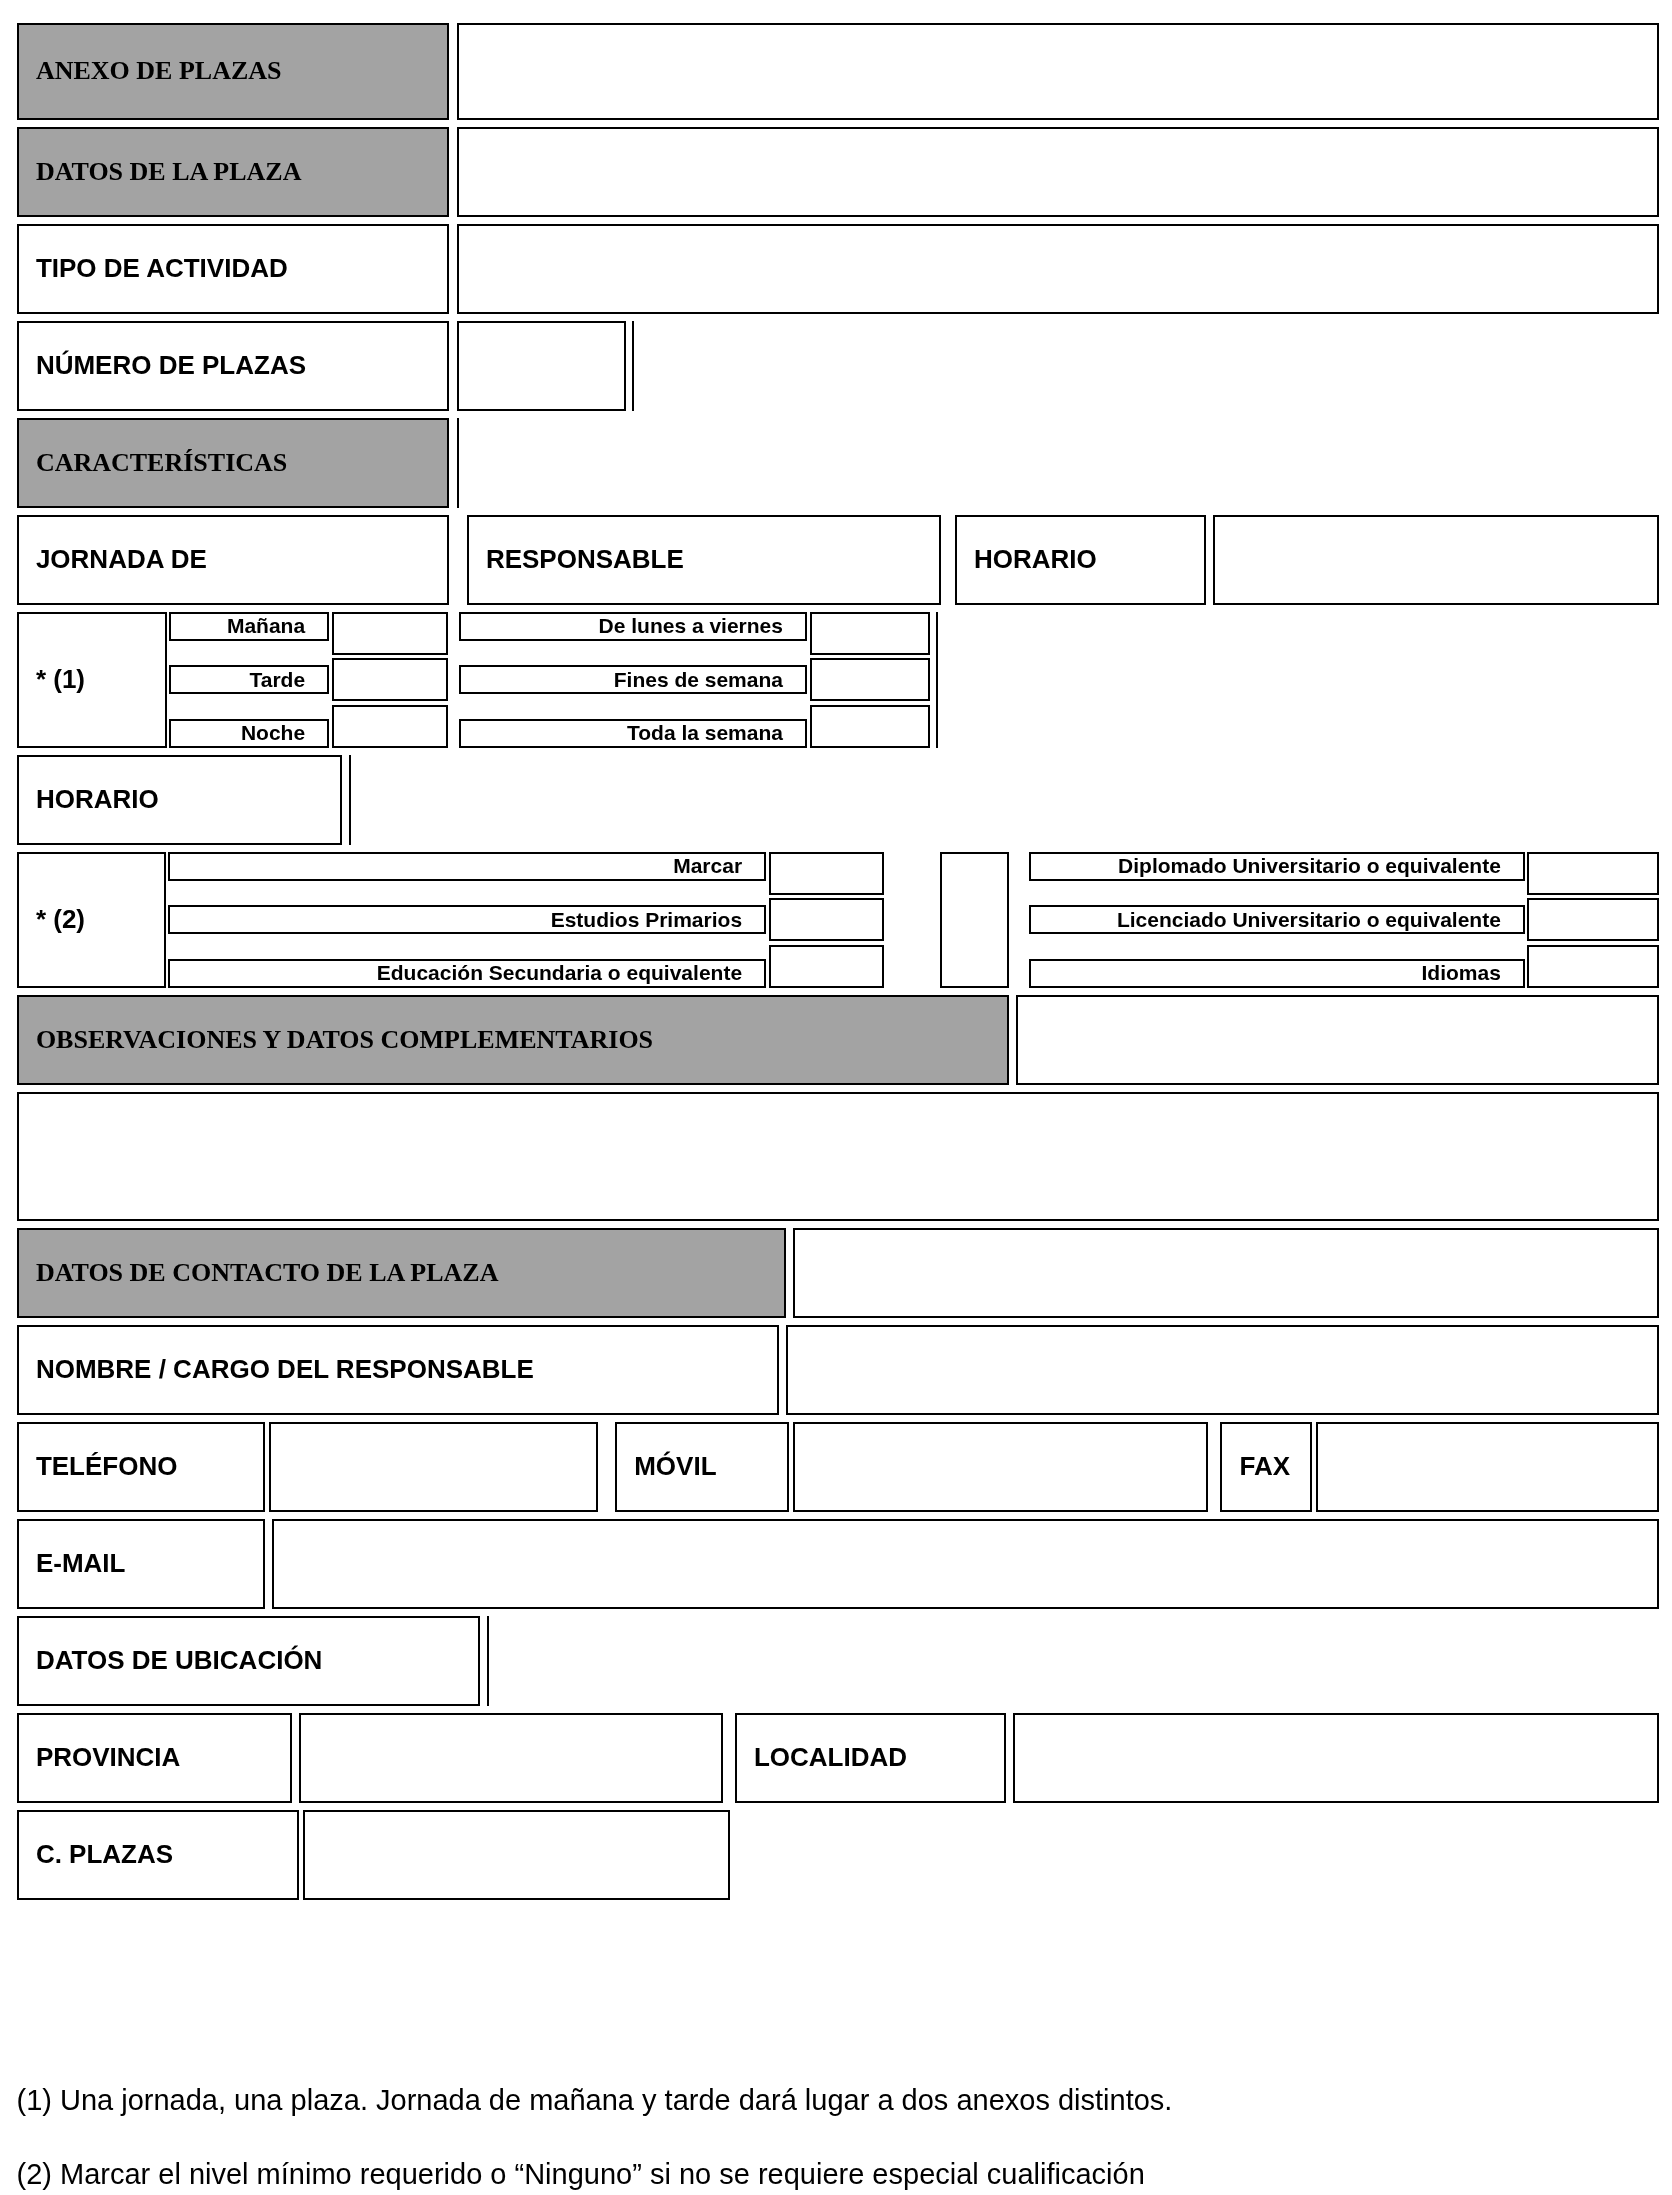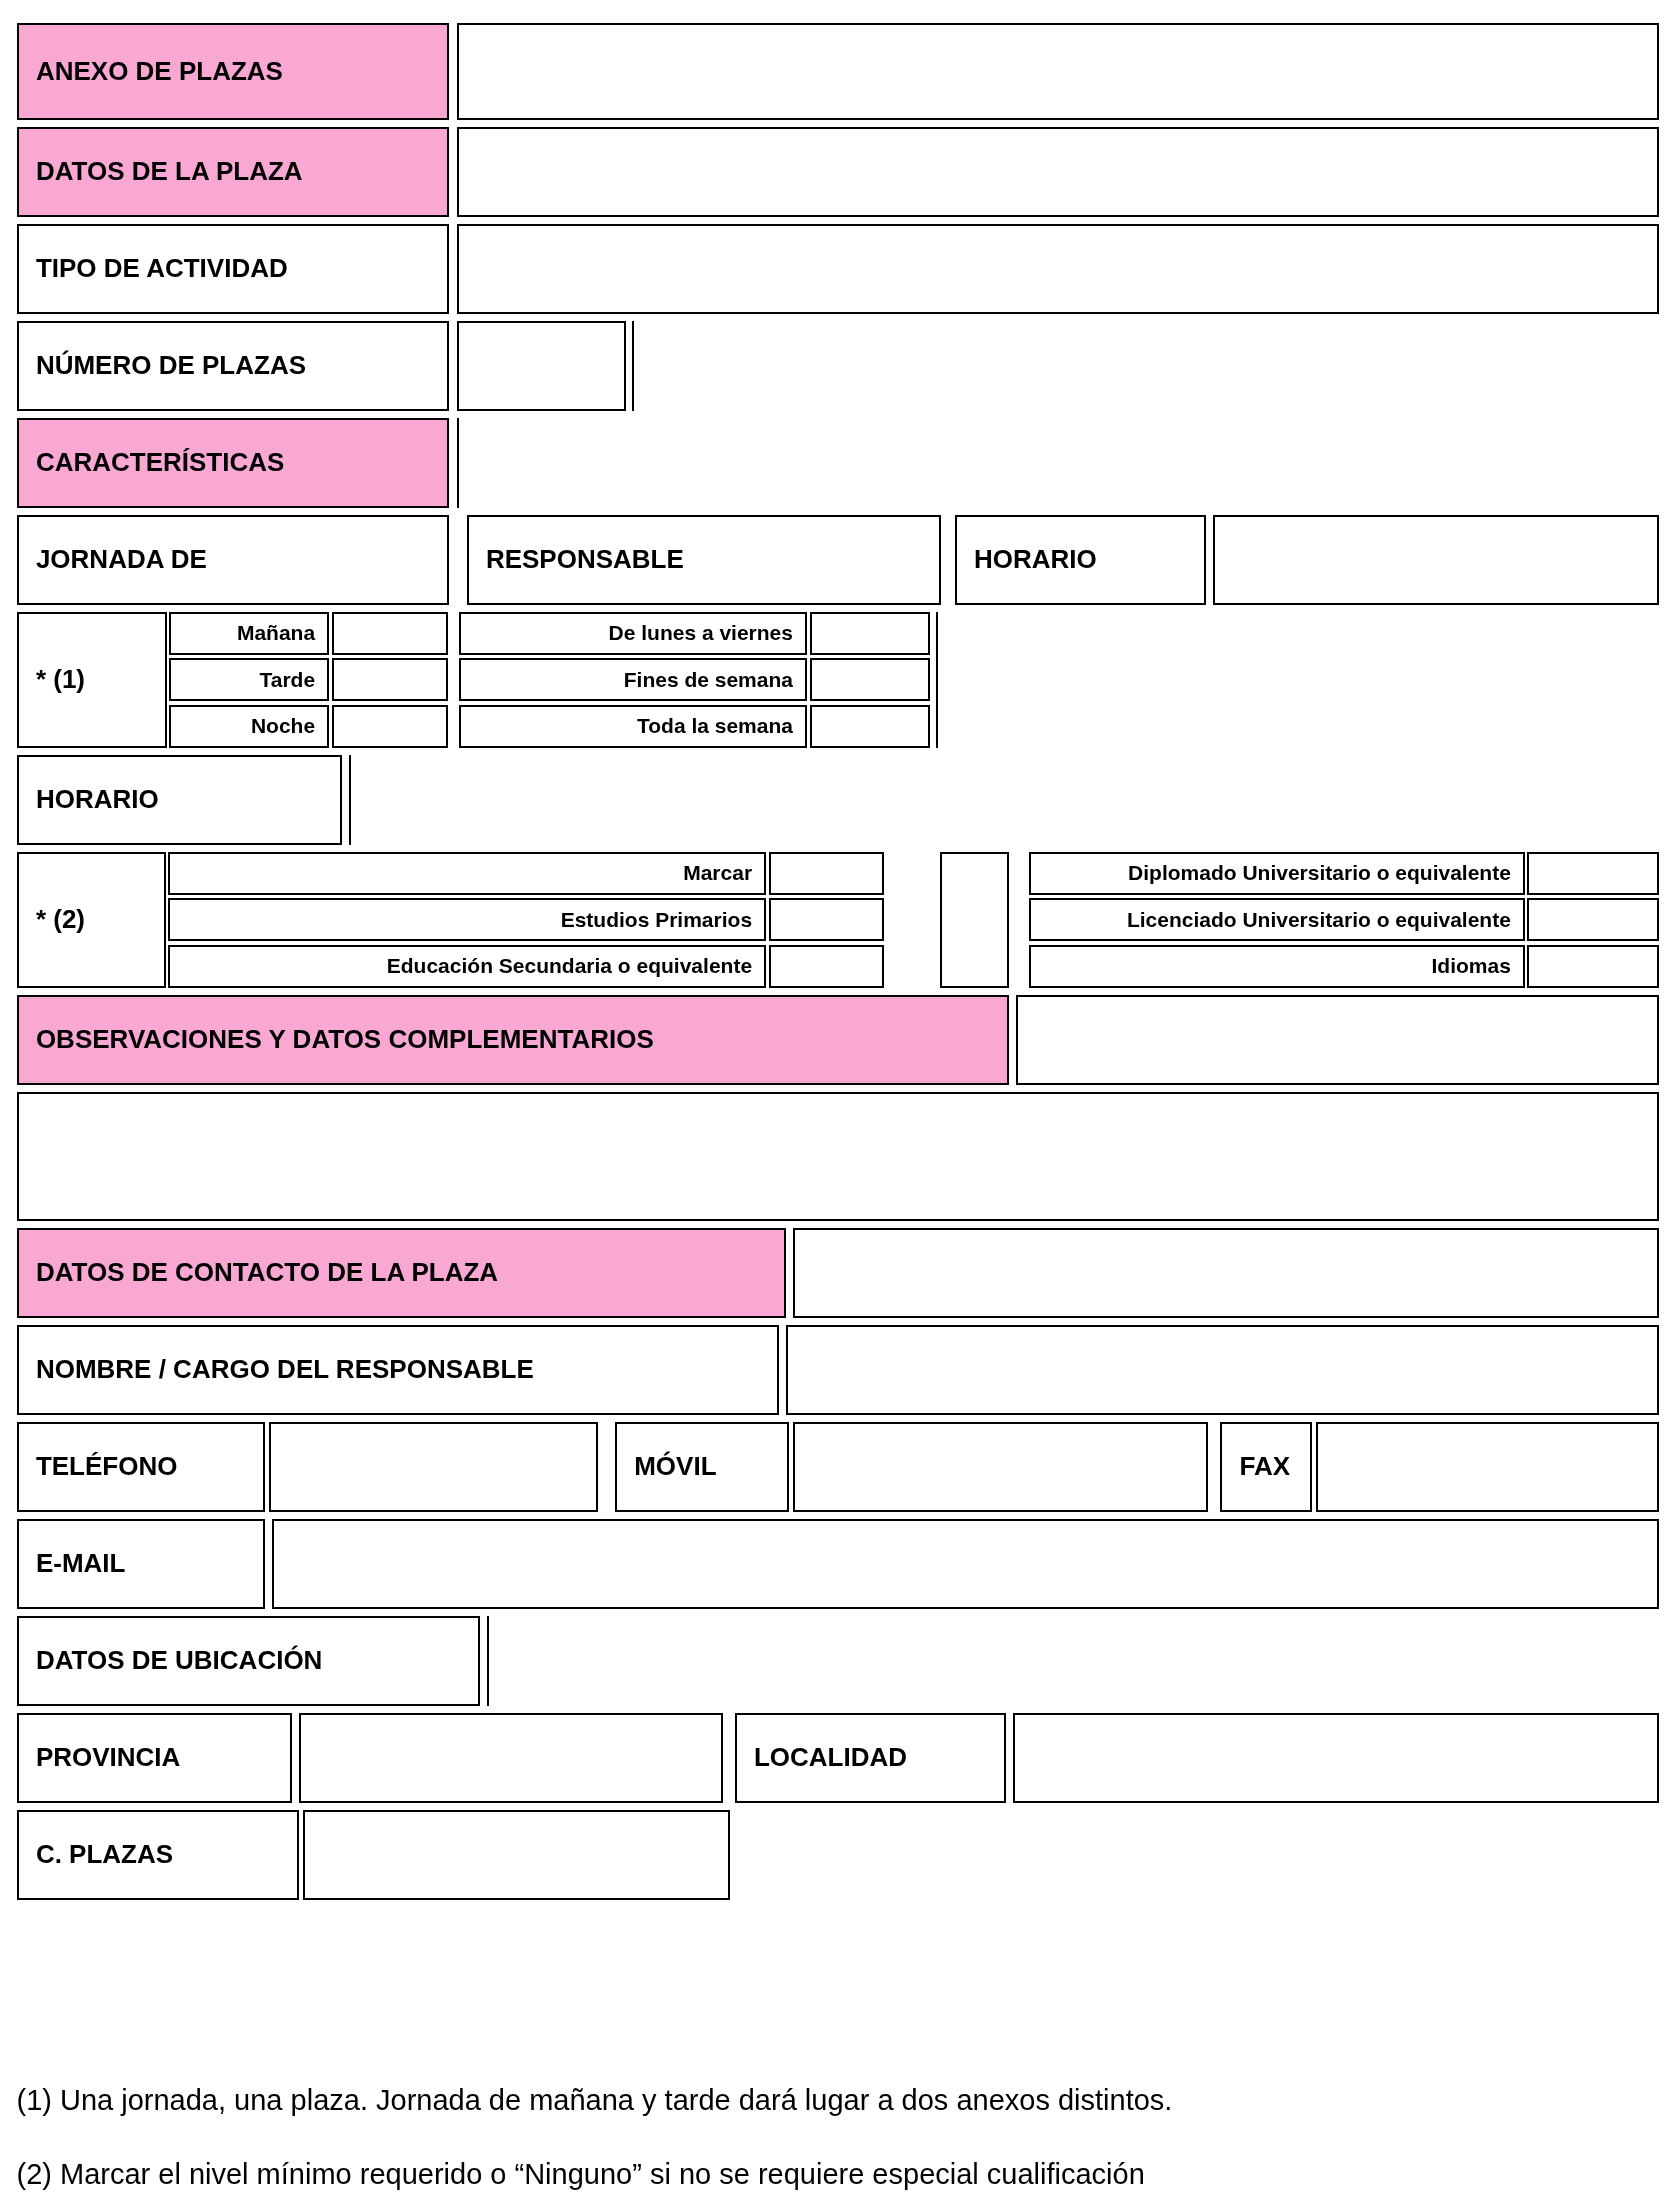--- a/index.html
+++ b/index.html
@@ -8,41 +8,41 @@
     background: #ffffff;
     font-family: "Liberation Sans", sans-serif;
     color: #000;
     overflow: hidden;
     position: relative;
   }
   .form { position: absolute; left: 16.5px; top: 22.6px; width: 1642px; }
   .row { display: flex; align-items: stretch; margin-bottom: 7px; }
   .h { height: 90px; }
   .cell { border: 2.6px solid #000; background: #fff; }
-  .gray { background: #f9a8d4; }
+  .gray { background: #a3a3a3; font-family: Liberation Serif, serif; }
   .grow { flex: 1; }
   .lbl {
     display: flex; align-items: center;
     padding: 0 17.4px;
     font-weight: bold; font-size: 26px;
     white-space: nowrap;
   }
   .ref {
     display: flex; align-items: center;
     padding: 0 17.4px;
     font-weight: bold; font-size: 26px;
   }
   .stack {
     display: flex; flex-direction: column;
     justify-content: space-between; height: 100%;
   }
   .sub {
-    height: 43px;
+    height: 29px;
     display: flex; align-items: center; justify-content: flex-end;
-    padding: 0 12px;
+    padding: 0 22px;
     font-weight: bold; font-size: 21px;
     white-space: nowrap;
   }
   .chk { height: 43px; }
   .vline { width: 0; border-left: 2.6px solid #000; height: 100%; }
   .notes { position: absolute; left: 16.5px; top: 2084px; font-size: 29px; }
   .note { line-height: 33px; margin-bottom: 41px; white-space: nowrap; }
 </style>
 </head>
 <body>

